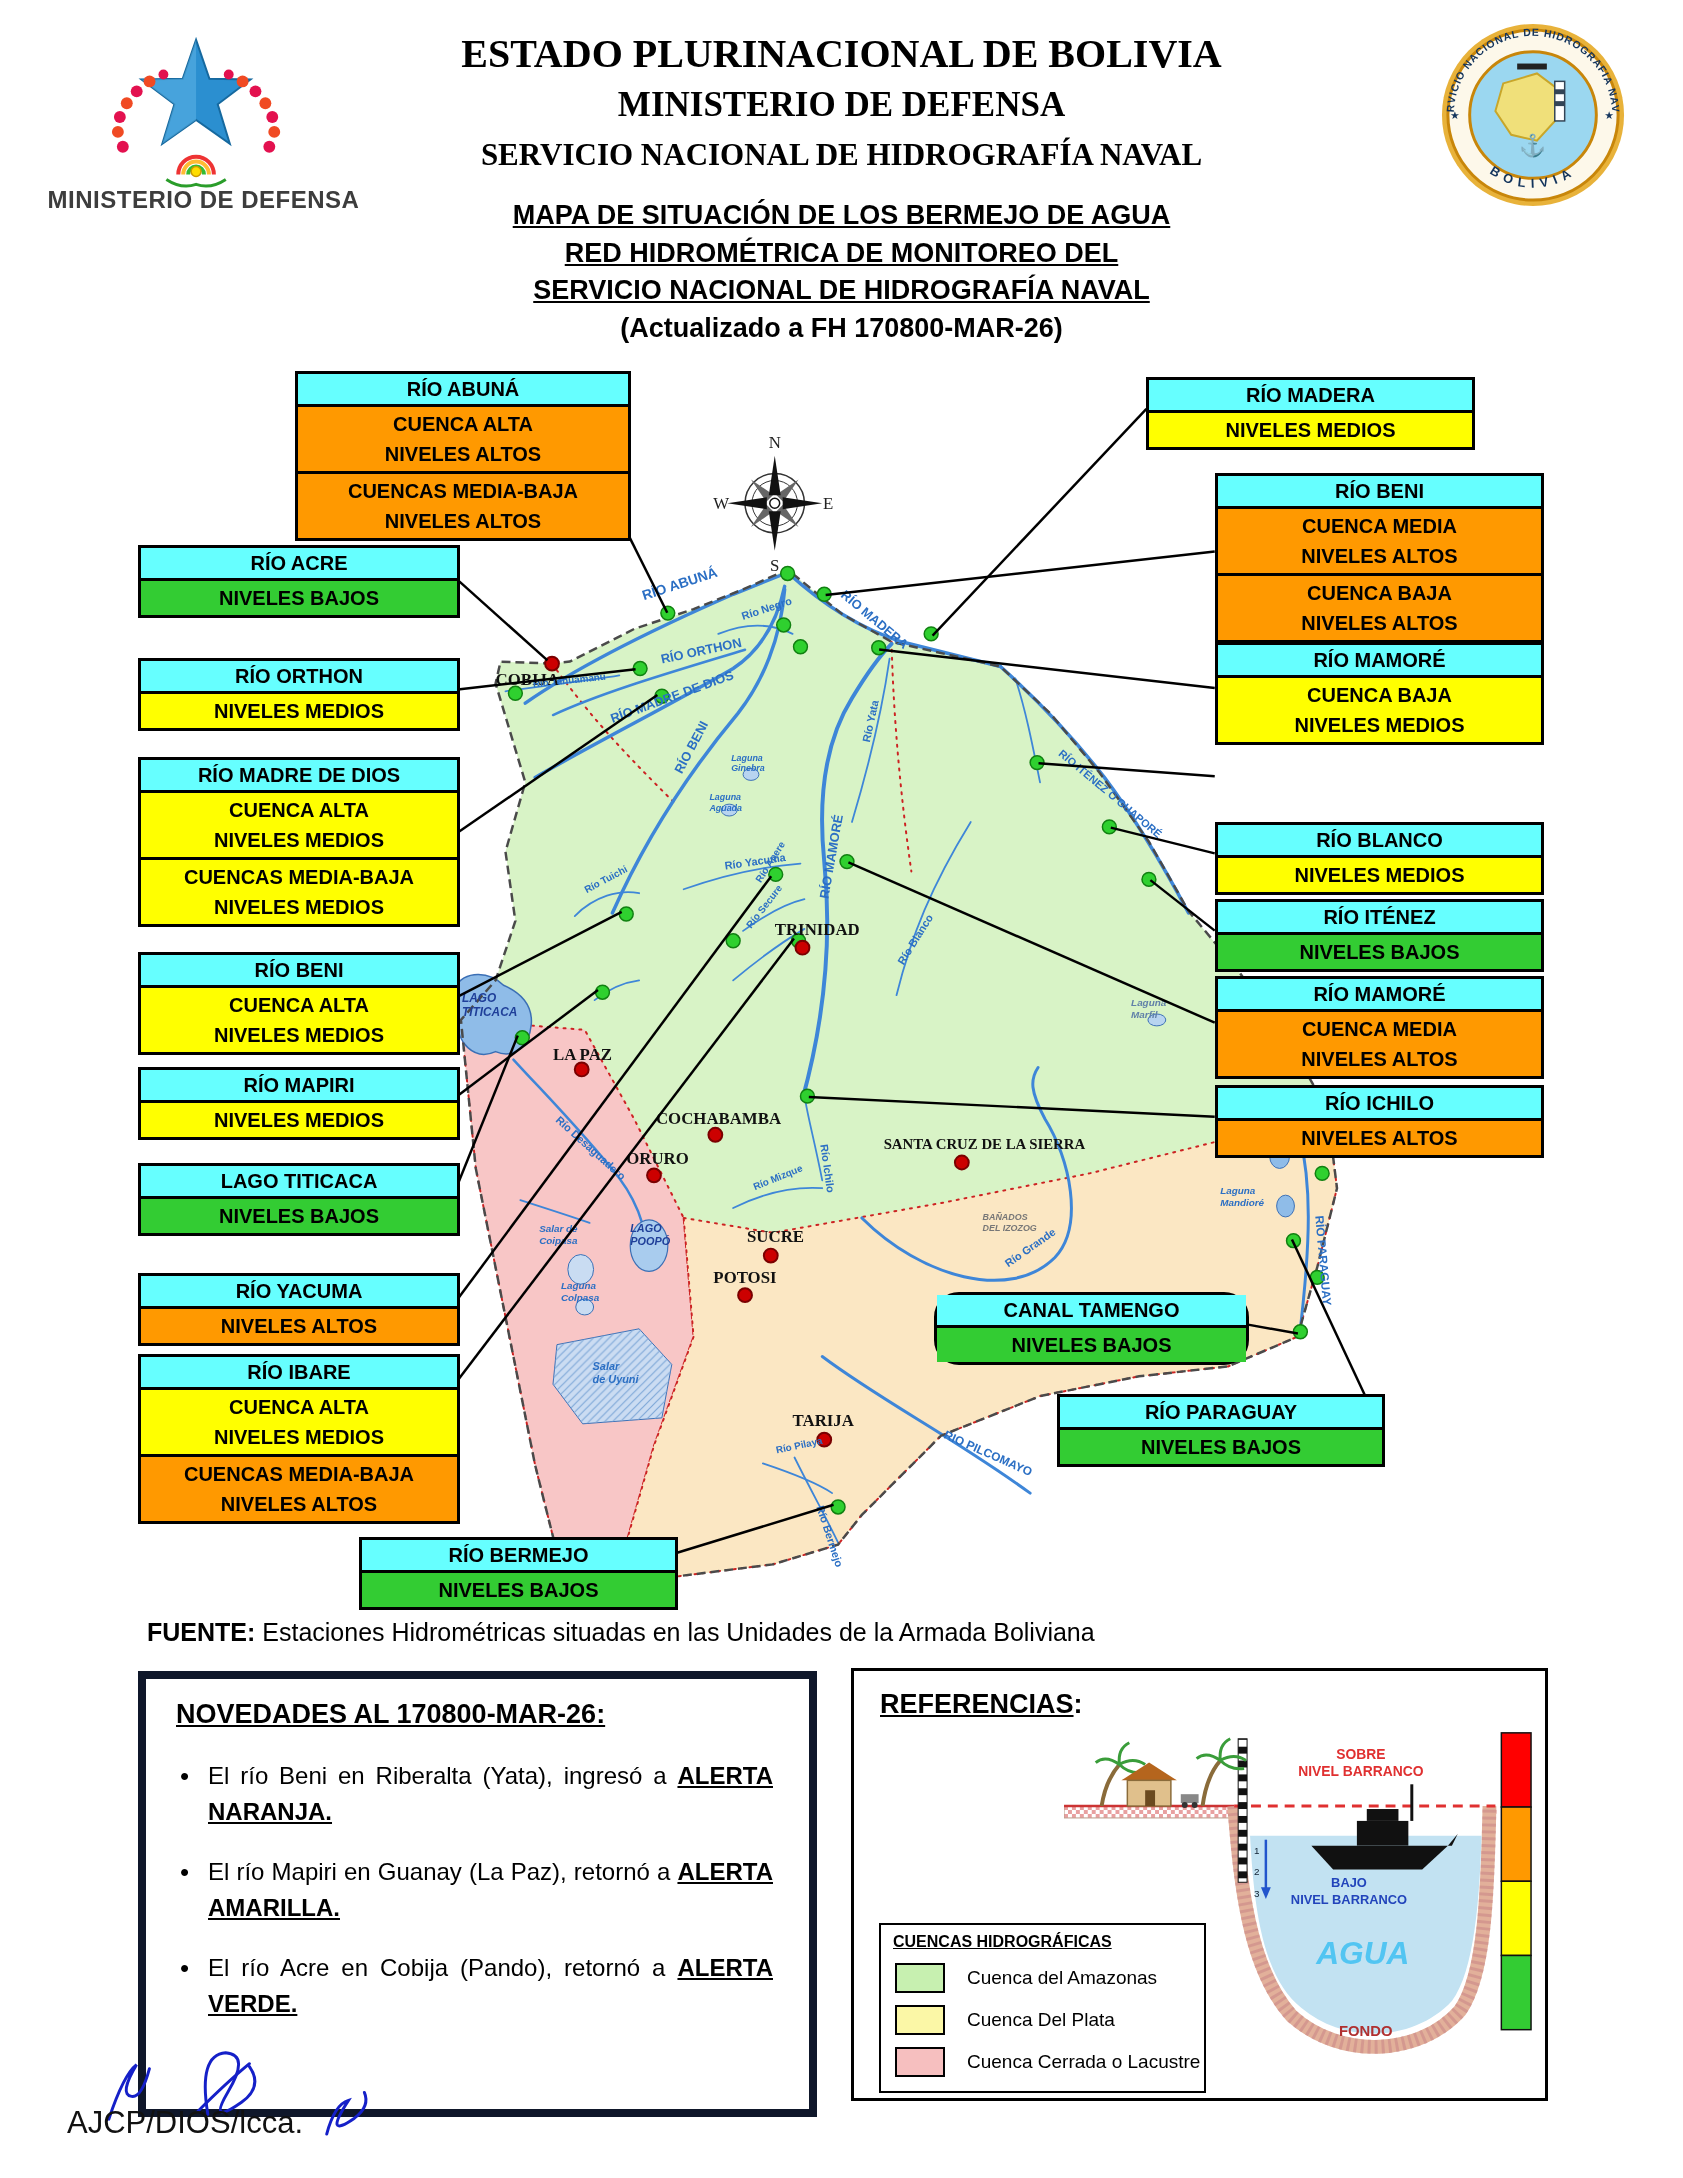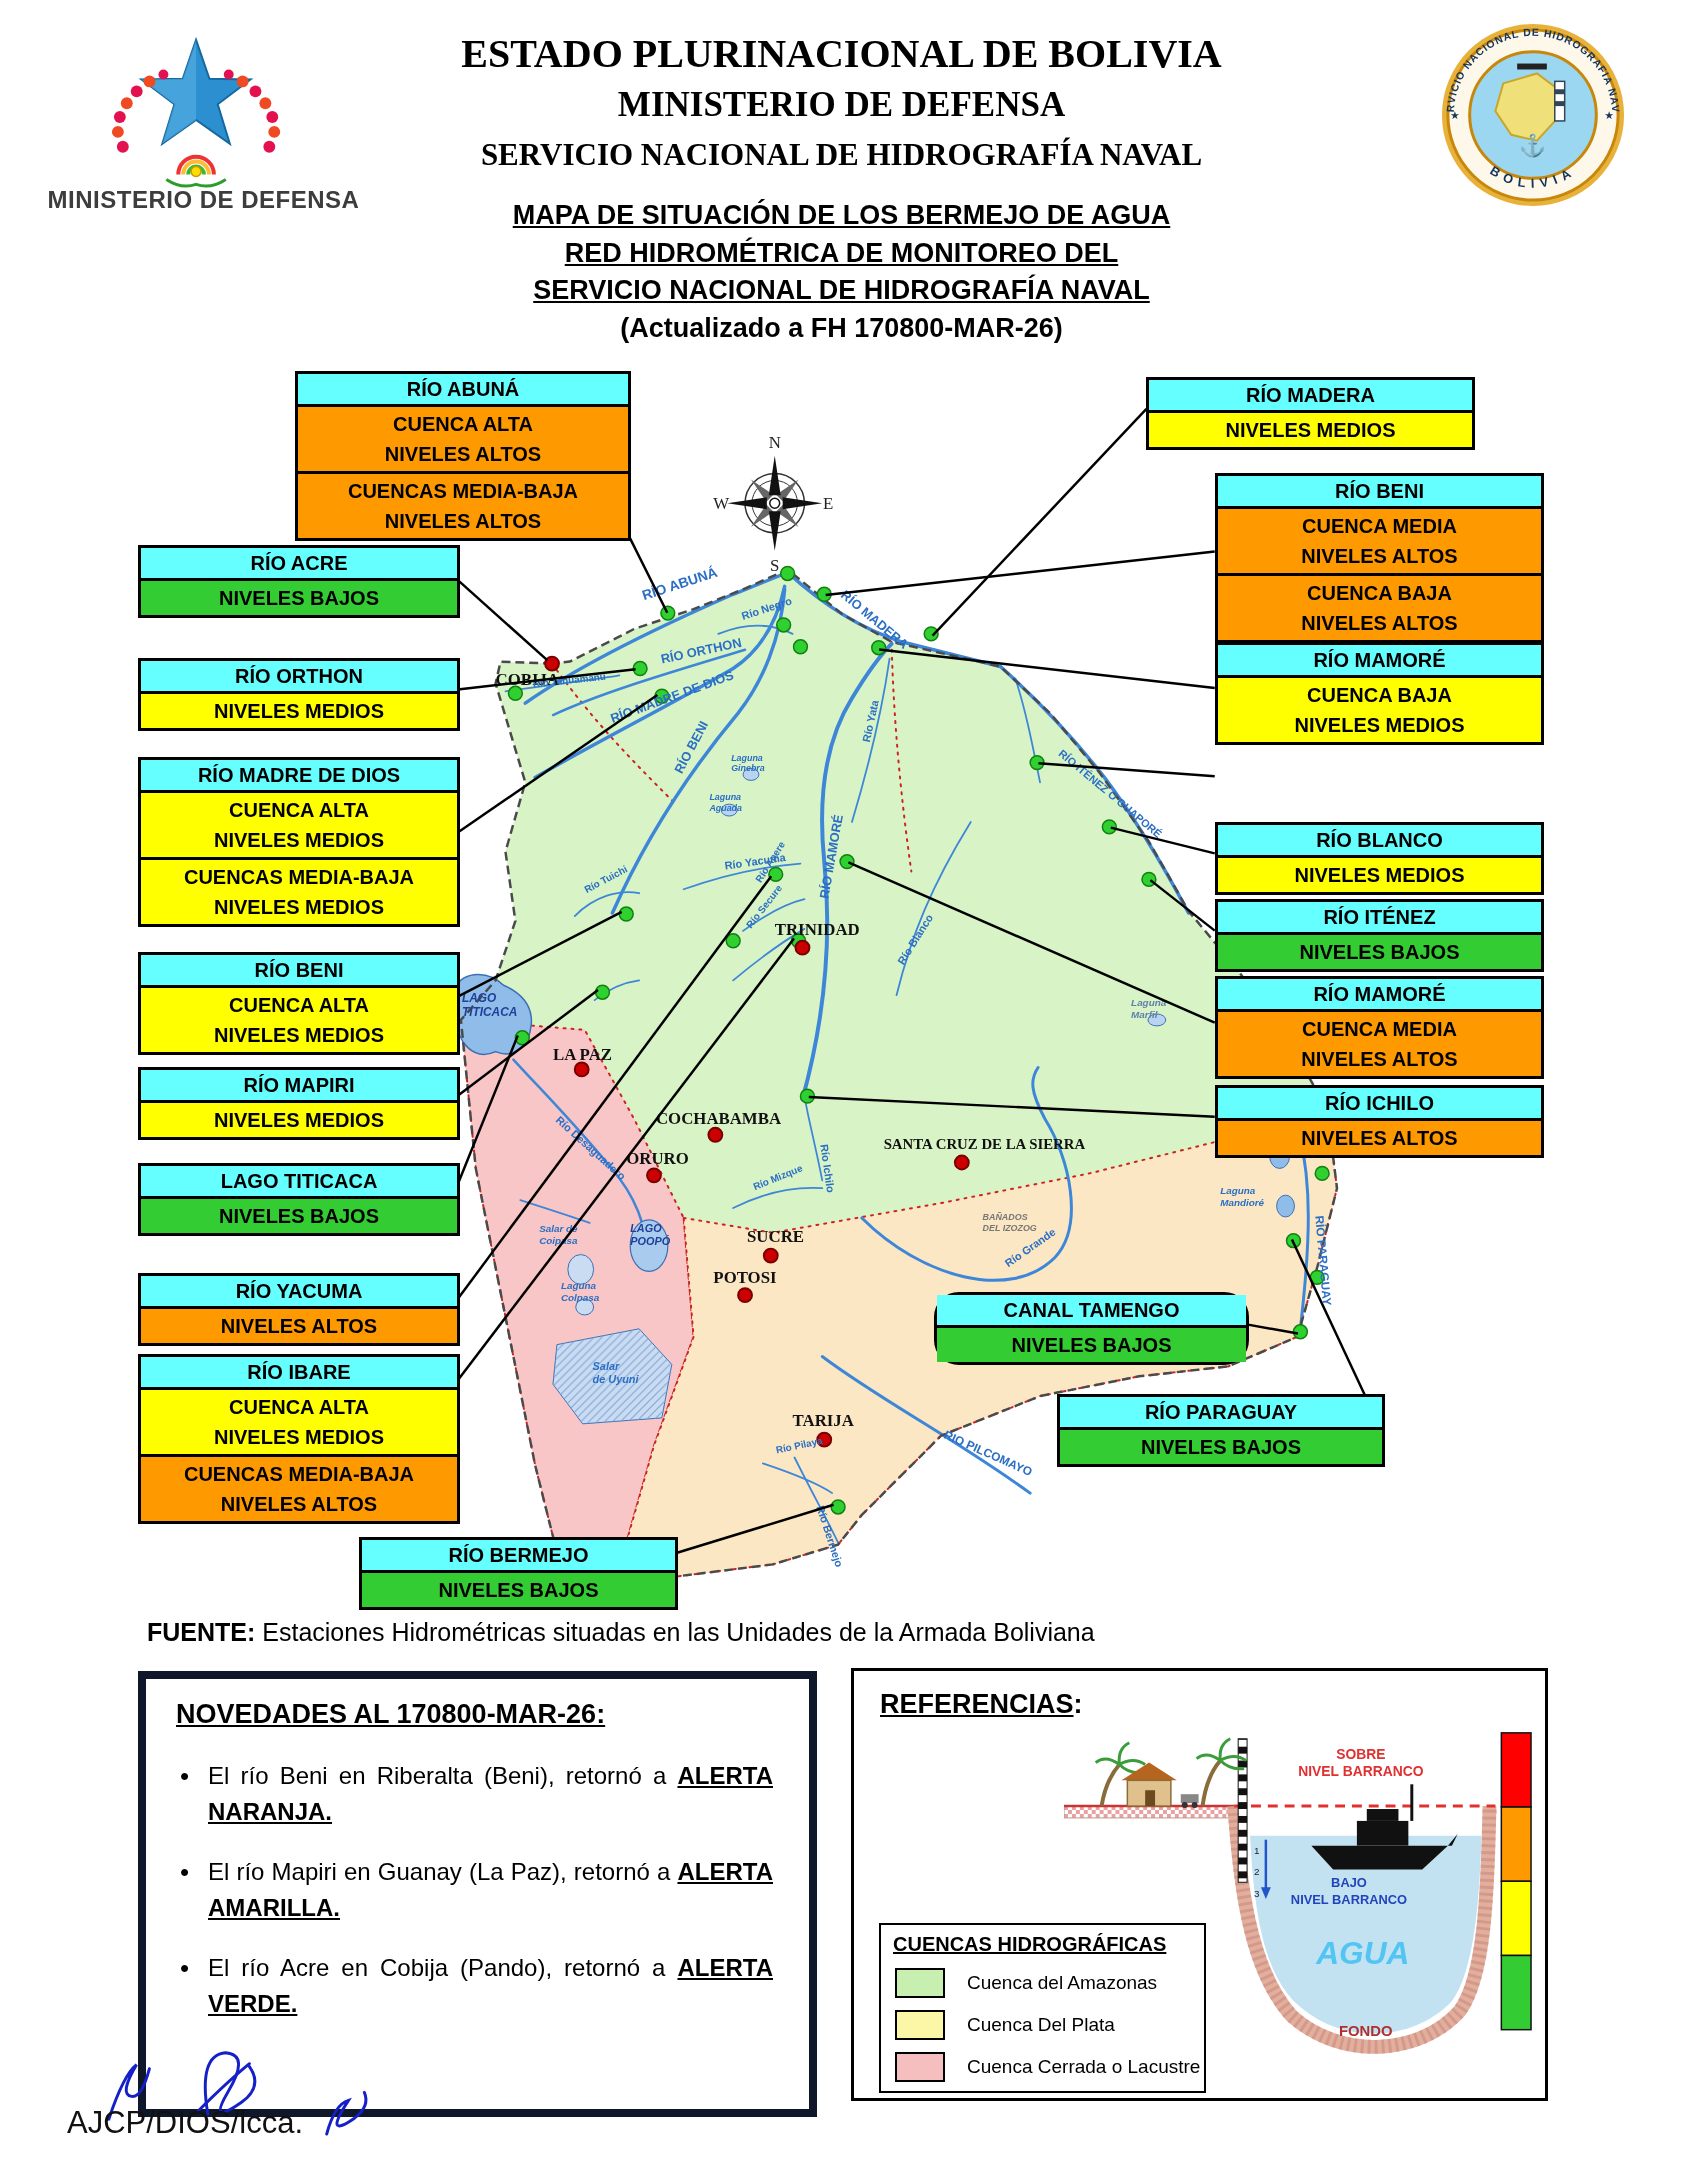--- a/index.html
+++ b/index.html
@@ -42,21 +42,21 @@
   #novedades li .txt{text-align:justify;}
   #novedades li .alert{font-weight:bold;text-decoration:underline;}
   
   #referencias{position:absolute;left:851px;top:1668px;width:697px;height:433px;
                border:3px solid #000;z-index:4;background:#fff;box-sizing:border-box;}
   #referencias-title{font-weight:bold;font-size:27px;margin:18px 0 0 26px;}
   #referencias-title u{text-decoration:underline;}
   #ref-diagram{position:absolute;left:210px;top:48px;width:473px;height:374px;}
   #cuencas-box{position:absolute;left:25px;top:252px;width:327px;height:170px;
                border:2.5px solid #000;background:#fff;box-sizing:border-box;}
-  #cuencas-title{font-weight:bold;font-size:20px;text-decoration:underline;margin:8px 0 0 12px;}
+  #cuencas-title{font-weight:bold;font-size:16px;text-decoration:underline;margin:8px 0 0 12px;}
   .cu-row{display:flex;align-items:center;margin:12px 0 0 14px;}
   .cu-swatch{width:46px;height:26px;border:2px solid #000;flex:none;}
   .cu-label{font-size:19px;margin-left:22px;}
   
   #credit{position:absolute;left:67px;top:2105px;font-size:31px;color:#111;z-index:6;}
   #sig-svg{position:absolute;left:89px;top:2020px;width:416px;height:129px;z-index:6;}
   
   .city-label{font-family:"Liberation Serif",serif;font-weight:bold;fill:#111;}
   .river-label{font-family:"Liberation Sans",sans-serif;font-weight:bold;fill:#2b6fc4;}
   .lake-label{font-family:"Liberation Sans",sans-serif;font-weight:bold;font-style:italic;}
@@ -483,21 +483,21 @@
       </div>
     </div>
 
   <div id="fuente"><b>FUENTE:</b><span> Estaciones Hidrométricas situadas en las Unidades de la Armada Boliviana</span></div>
 
   <div id="novedades">
     <div id="novedades-title">NOVEDADES AL 170800-MAR-26:</div>
     <ul>
       <li>
           <span class="blt">•</span>
-        <span class="txt"><span>El río Beni en Riberalta (Beni), retornó a </span><span class="alert">ALERTA NARANJA.</span></span>
+        <span class="txt"><span>El río Beni en Riberalta (Yata), ingresó a </span><span class="alert">ALERTA NARANJA.</span></span>
         </li>
       <li>
           <span class="blt">•</span>
         <span class="txt"><span>El río Mapiri en Guanay (La Paz), retornó a </span><span class="alert">ALERTA AMARILLA.</span></span>
         </li>
       <li>
           <span class="blt">•</span>
         <span class="txt"><span>El río Acre en Cobija (Pando), retornó a </span><span class="alert">ALERTA VERDE.</span></span>
         </li>
     </ul>

